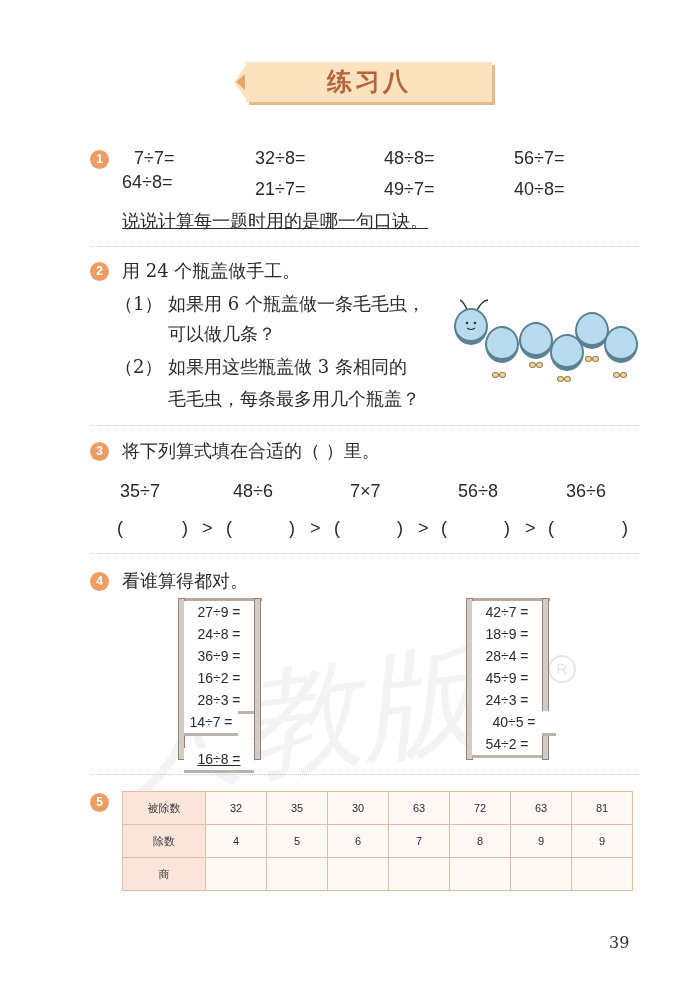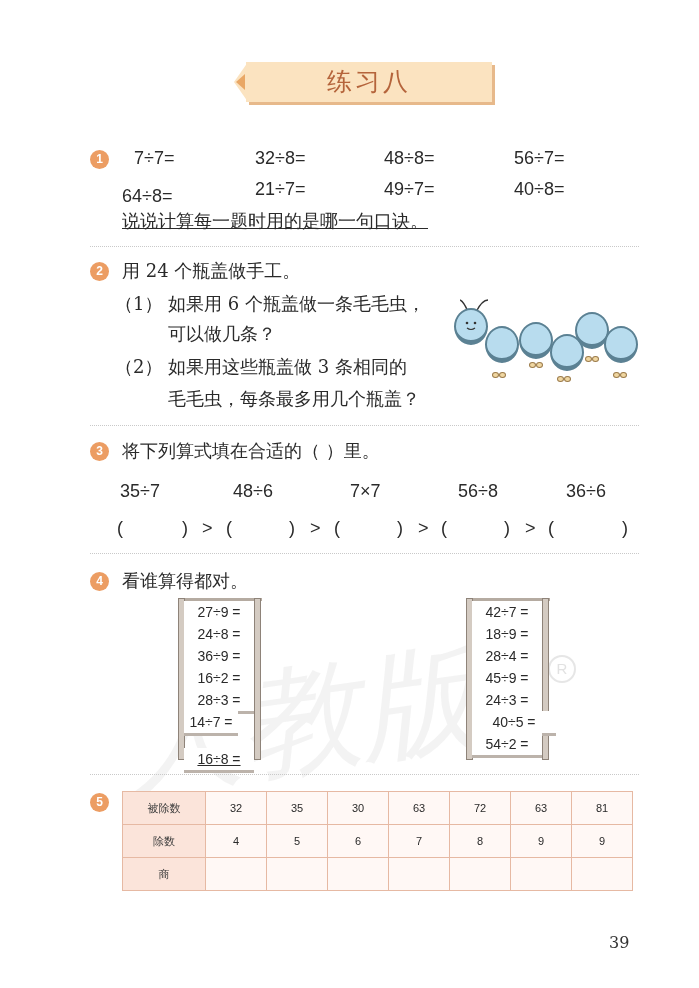--- a/index.html
+++ b/index.html
@@ -11,21 +11,21 @@
   .banner { position: absolute; left: 234px; top: 62px; width: 258px; height: 42px; }
   .banner .body { position: absolute; left: 12px; top: 0; width: 246px; height: 40px;
                   background: #fbe3c0; box-shadow: 3px 3px 0 #e7b98b; }
   .banner .tip { position: absolute; left: 0; top: 0; width: 0; height: 0;
                  border-top: 20px solid transparent; border-bottom: 20px solid transparent;
                  border-right: 14px solid #fbe3c0; }
   .banner .tipdark { position: absolute; left: 2px; top: 12px; width: 0; height: 0;
                  border-top: 8px solid transparent; border-bottom: 8px solid transparent;
                  border-right: 9px solid #e9a765; }
   .banner .title { position: absolute; left: 12px; top: 0; width: 246px; height: 40px;
-                   line-height: 40px; text-align: center; font-size: 25px; font-weight: normal;
+                   line-height: 40px; text-align: center; font-size: 25px; font-weight: bold;
                    color: #b5643b; letter-spacing: 3px; }
 
   .badge { position: absolute; width: 19px; height: 19px; border-radius: 50%;
            background: #ec9d63; color: #fff; font-size: 12px; line-height: 19px;
            text-align: center; font-family: "Liberation Sans", sans-serif; font-weight: bold; }
 
   .t { position: absolute; white-space: nowrap; font-size: 18px; }
   .math { font-family: "Liberation Sans", "DejaVu Sans", sans-serif; font-size: 18px; position: absolute; white-space: nowrap; }
 
   .divider { position: absolute; left: 90px; width: 549px; height: 0;
@@ -72,21 +72,21 @@
   <div class="tipdark"></div>
   <div class="body"></div>
   <div class="title">练习八</div>
 </div>
 
 <div class="badge" style="left:90px;top:150px;">1</div>
 <div class="math" style="left:134px;top:148px;">7÷7=</div>
 <div class="math" style="left:255px;top:148px;">32÷8=</div>
 <div class="math" style="left:384px;top:148px;">48÷8=</div>
 <div class="math" style="left:514px;top:148px;">56÷7=</div>
-<div class="math" style="left:122px;top:186px;">64÷8=</div>
+<div class="math" style="left:122px;top:172px;">64÷8=</div>
 <div class="math" style="left:255px;top:179px;">21÷7=</div>
 <div class="math" style="left:384px;top:179px;">49÷7=</div>
 <div class="math" style="left:514px;top:179px;">40÷8=</div>
 <div class="t" style="left:122px;top:209px;text-decoration:underline;">说说计算每一题时用的是哪一句口诀。</div>
 
 <div class="divider" style="top:246px;"></div>
 
 <div class="badge" style="left:90px;top:262px;">2</div>
 <div class="t" style="left:122px;top:259px;">用 24 个瓶盖做手工。</div>
 <div class="t" style="left:115px;top:292px;">（1）</div>

